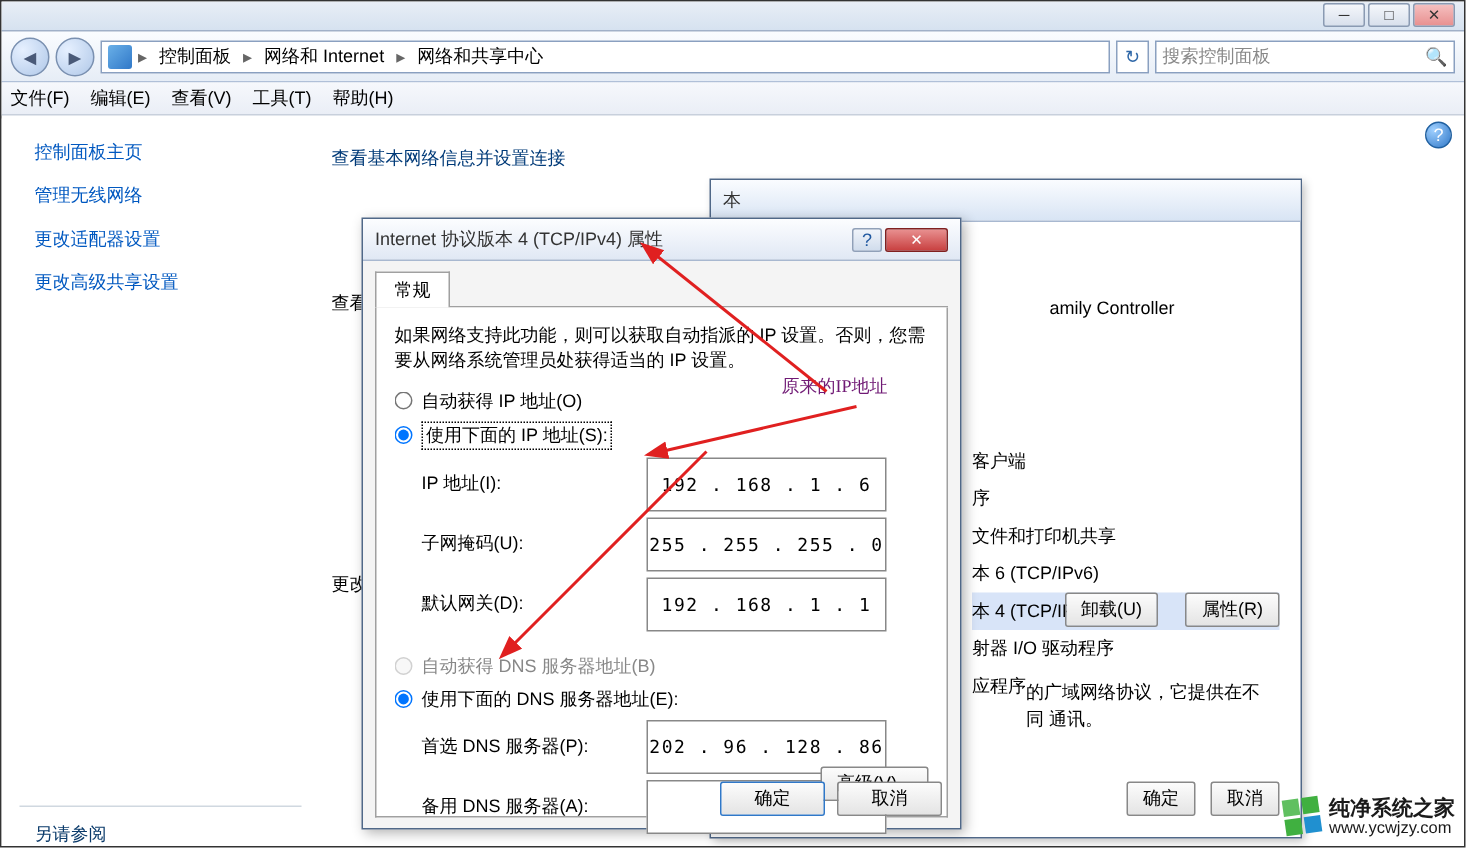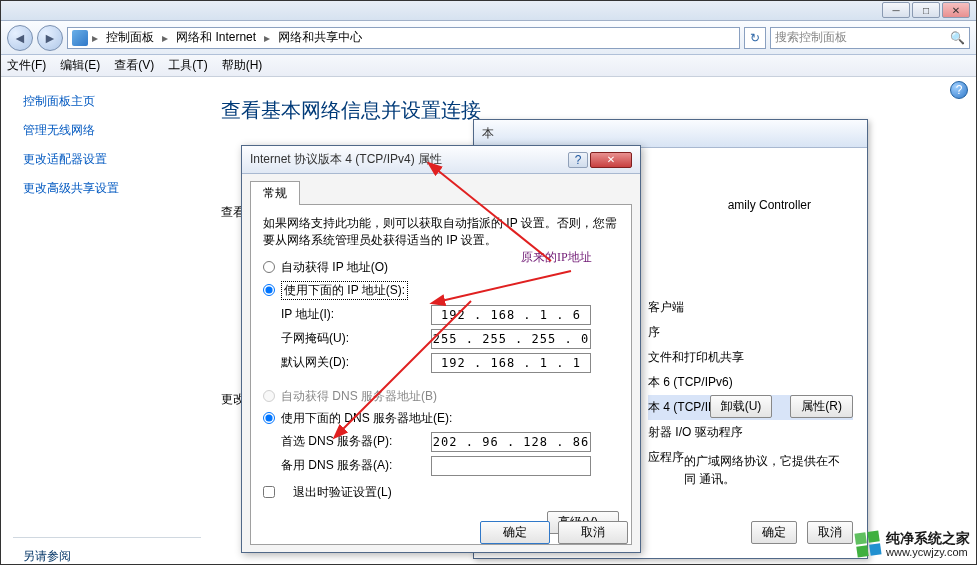--- a/index.html
+++ b/index.html
@@ -28,21 +28,21 @@
 .helpicon { position: absolute; right: 8px; top: 80px; width: 18px; height: 18px; border-radius: 50%; background: radial-gradient(circle at 30% 30%,#a0d0ff,#3078c8); color: #fff; display: flex; align-items: center; justify-content: center; font-size: 12px; border: 1px solid #2060a0; }
 
 
 .sidebar { position: absolute; left: 0; top: 78px; width: 200px; bottom: 0; background: #fff; padding: 14px 0 0 22px; }
 .sidelink { color: #0058c0; margin-bottom: 12px; cursor: pointer; }
 .sidesep { border-top: 1px solid #d0d8e0; margin: 340px 0 10px -10px; }
 .sidelabel { color: #0a3a6a; margin-bottom: 10px; }
 
 
 .main { position: absolute; left: 210px; top: 78px; right: 0; bottom: 0; padding: 18px 0 0 10px; }
-.maintitle { color: #003a78; font-size: 20px; margin-bottom: 10px; }
+.maintitle { color: #003a78; font-size: 12px; margin-bottom: 10px; }
 .cuttext { color: #000; margin-top: 80px; }
 .cuttext2 { color: #000; margin-top: 170px; }
 
 
 .backdlg { position: absolute; left: 472px; top: 118px; width: 395px; height: 440px; background: #fff; border: 1px solid #506888; box-shadow: 2px 2px 6px rgba(0,0,0,0.25); }
 .dlgtitle { height: 28px; background: linear-gradient(#fafcff,#d8e4f4); border-bottom: 1px solid #a8b8d0; display: flex; align-items: center; padding: 0 8px; color: #333; }
 .backbody { padding: 10px 14px; }
 .listrow { padding: 4px 0; color: #000; }
 .btn1 { display: inline-block; padding: 2px 10px; border: 1px solid #888; background: linear-gradient(#fcfcfc,#e4e4e4); border-radius: 2px; cursor: pointer; }
 .backlist { margin-left: 160px; margin-top: 50px; }
@@ -59,21 +59,21 @@
 .tabstrip { margin: 6px 8px 0 8px; border-bottom: 1px solid #a0a0a0; display: flex; }
 .tab { padding: 3px 12px; background: #f4f4f4; border: 1px solid #a0a0a0; border-bottom: none; position: relative; top: 1px; background: #fff; }
 .tabbody { margin: 0 8px 8px 8px; background: #fff; border: 1px solid #a0a0a0; border-top: none; padding: 10px 12px 12px 12px; height: 340px; position: relative; }
 .infotext { color: #000; line-height: 1.4; margin-bottom: 10px; }
 .radio { display: flex; align-items: center; gap: 6px; margin: 5px 0; }
 .radio input { width: 12px; height: 12px; }
 .radio.disabled { color: #888; }
 .dotted { border: 1px dotted #000; padding: 0 2px; }
 .fieldrow { display: flex; align-items: center; margin: 4px 0 4px 18px; }
 .fieldrow .lbl { width: 150px; }
-.ipinput { width: 160px; height: 20px; border: 1px solid #888; background: #fff; display: flex; align-items: center; justify-content: center; text-align: center; font-family: monospace; letter-spacing: 1px; }
+.ipinput { width: 160px; height: 36px; border: 1px solid #888; background: #fff; display: flex; align-items: center; justify-content: center; text-align: center; font-family: monospace; letter-spacing: 1px; }
 .chk { display: flex; align-items: center; gap: 18px; margin-top: 8px; }
 .chk input { width: 12px; height: 12px; }
 .advbtn { position: absolute; bottom: 10px; right: 12px; padding: 2px 10px; border: 1px solid #888; background: linear-gradient(#fcfcfc,#e4e4e4); border-radius: 2px; }
 .ipbtns { position: absolute; bottom: 8px; right: 12px; display: flex; gap: 8px; }
 .ipbtns .btn1 { width: 70px; text-align: center; }
 
 
 .arrow { position: absolute; pointer-events: none; }
 .ann { position: absolute; color: #701a75; font-size: 12px; font-family: "SimSun"; }
 
@@ -139,21 +139,21 @@
   <div class="cuttext">查看</div>
   <div class="cuttext2">更改</div>
 </div>
 
 <div class="backdlg">
   <div class="dlgtitle">
     <span>本</span>
   </div>
   <div class="backbody">
     <div style="text-align:right; margin-top:40px;">
-      <span style="margin-right:42px">amily Controller</span>
+      <span style="margin-right:70px">amily Controller</span>
     </div>
     <div style="text-align:left; margin-top:10px;">
       <span class="btn1">配置(C)...</span>
     </div>
     <div class="backlist">
       <div class="listrow">客户端</div>
       <div class="listrow">序</div>
       <div class="listrow">文件和打印机共享</div>
       <div class="listrow">本 6 (TCP/IPv6)</div>
       <div class="listrow" style="background:#d8e4f8">本 4 (TCP/IPv4)</div>

